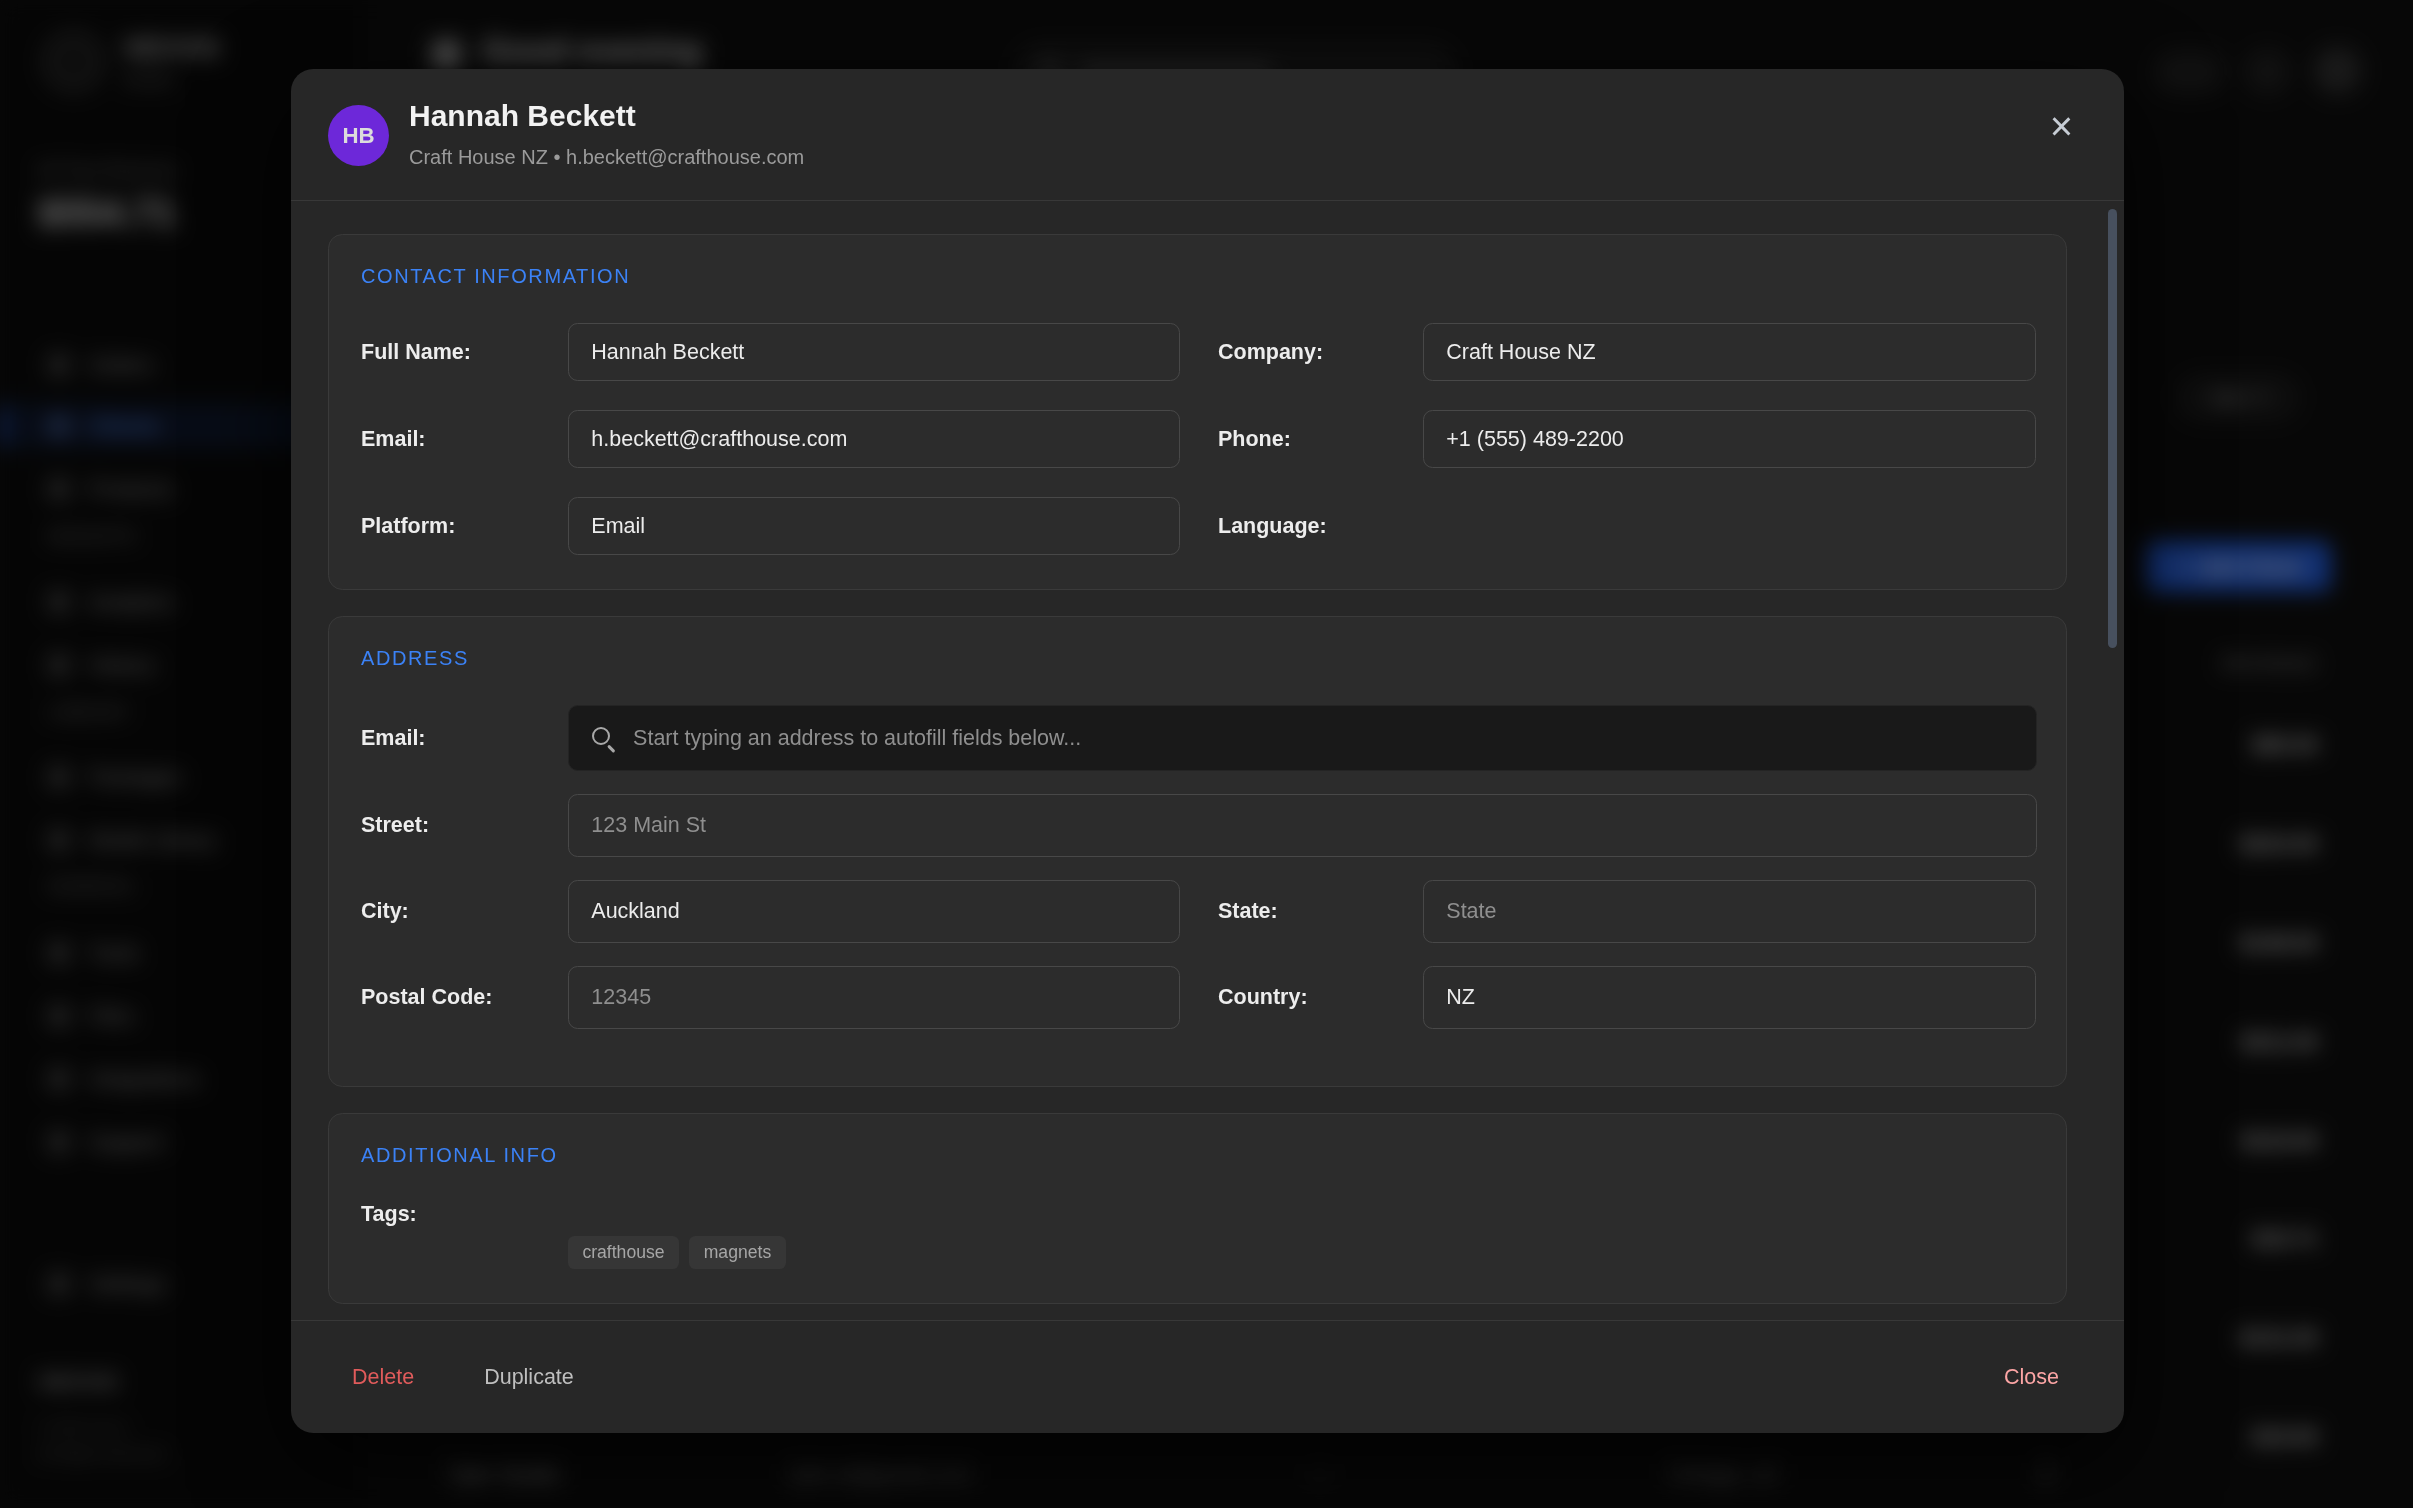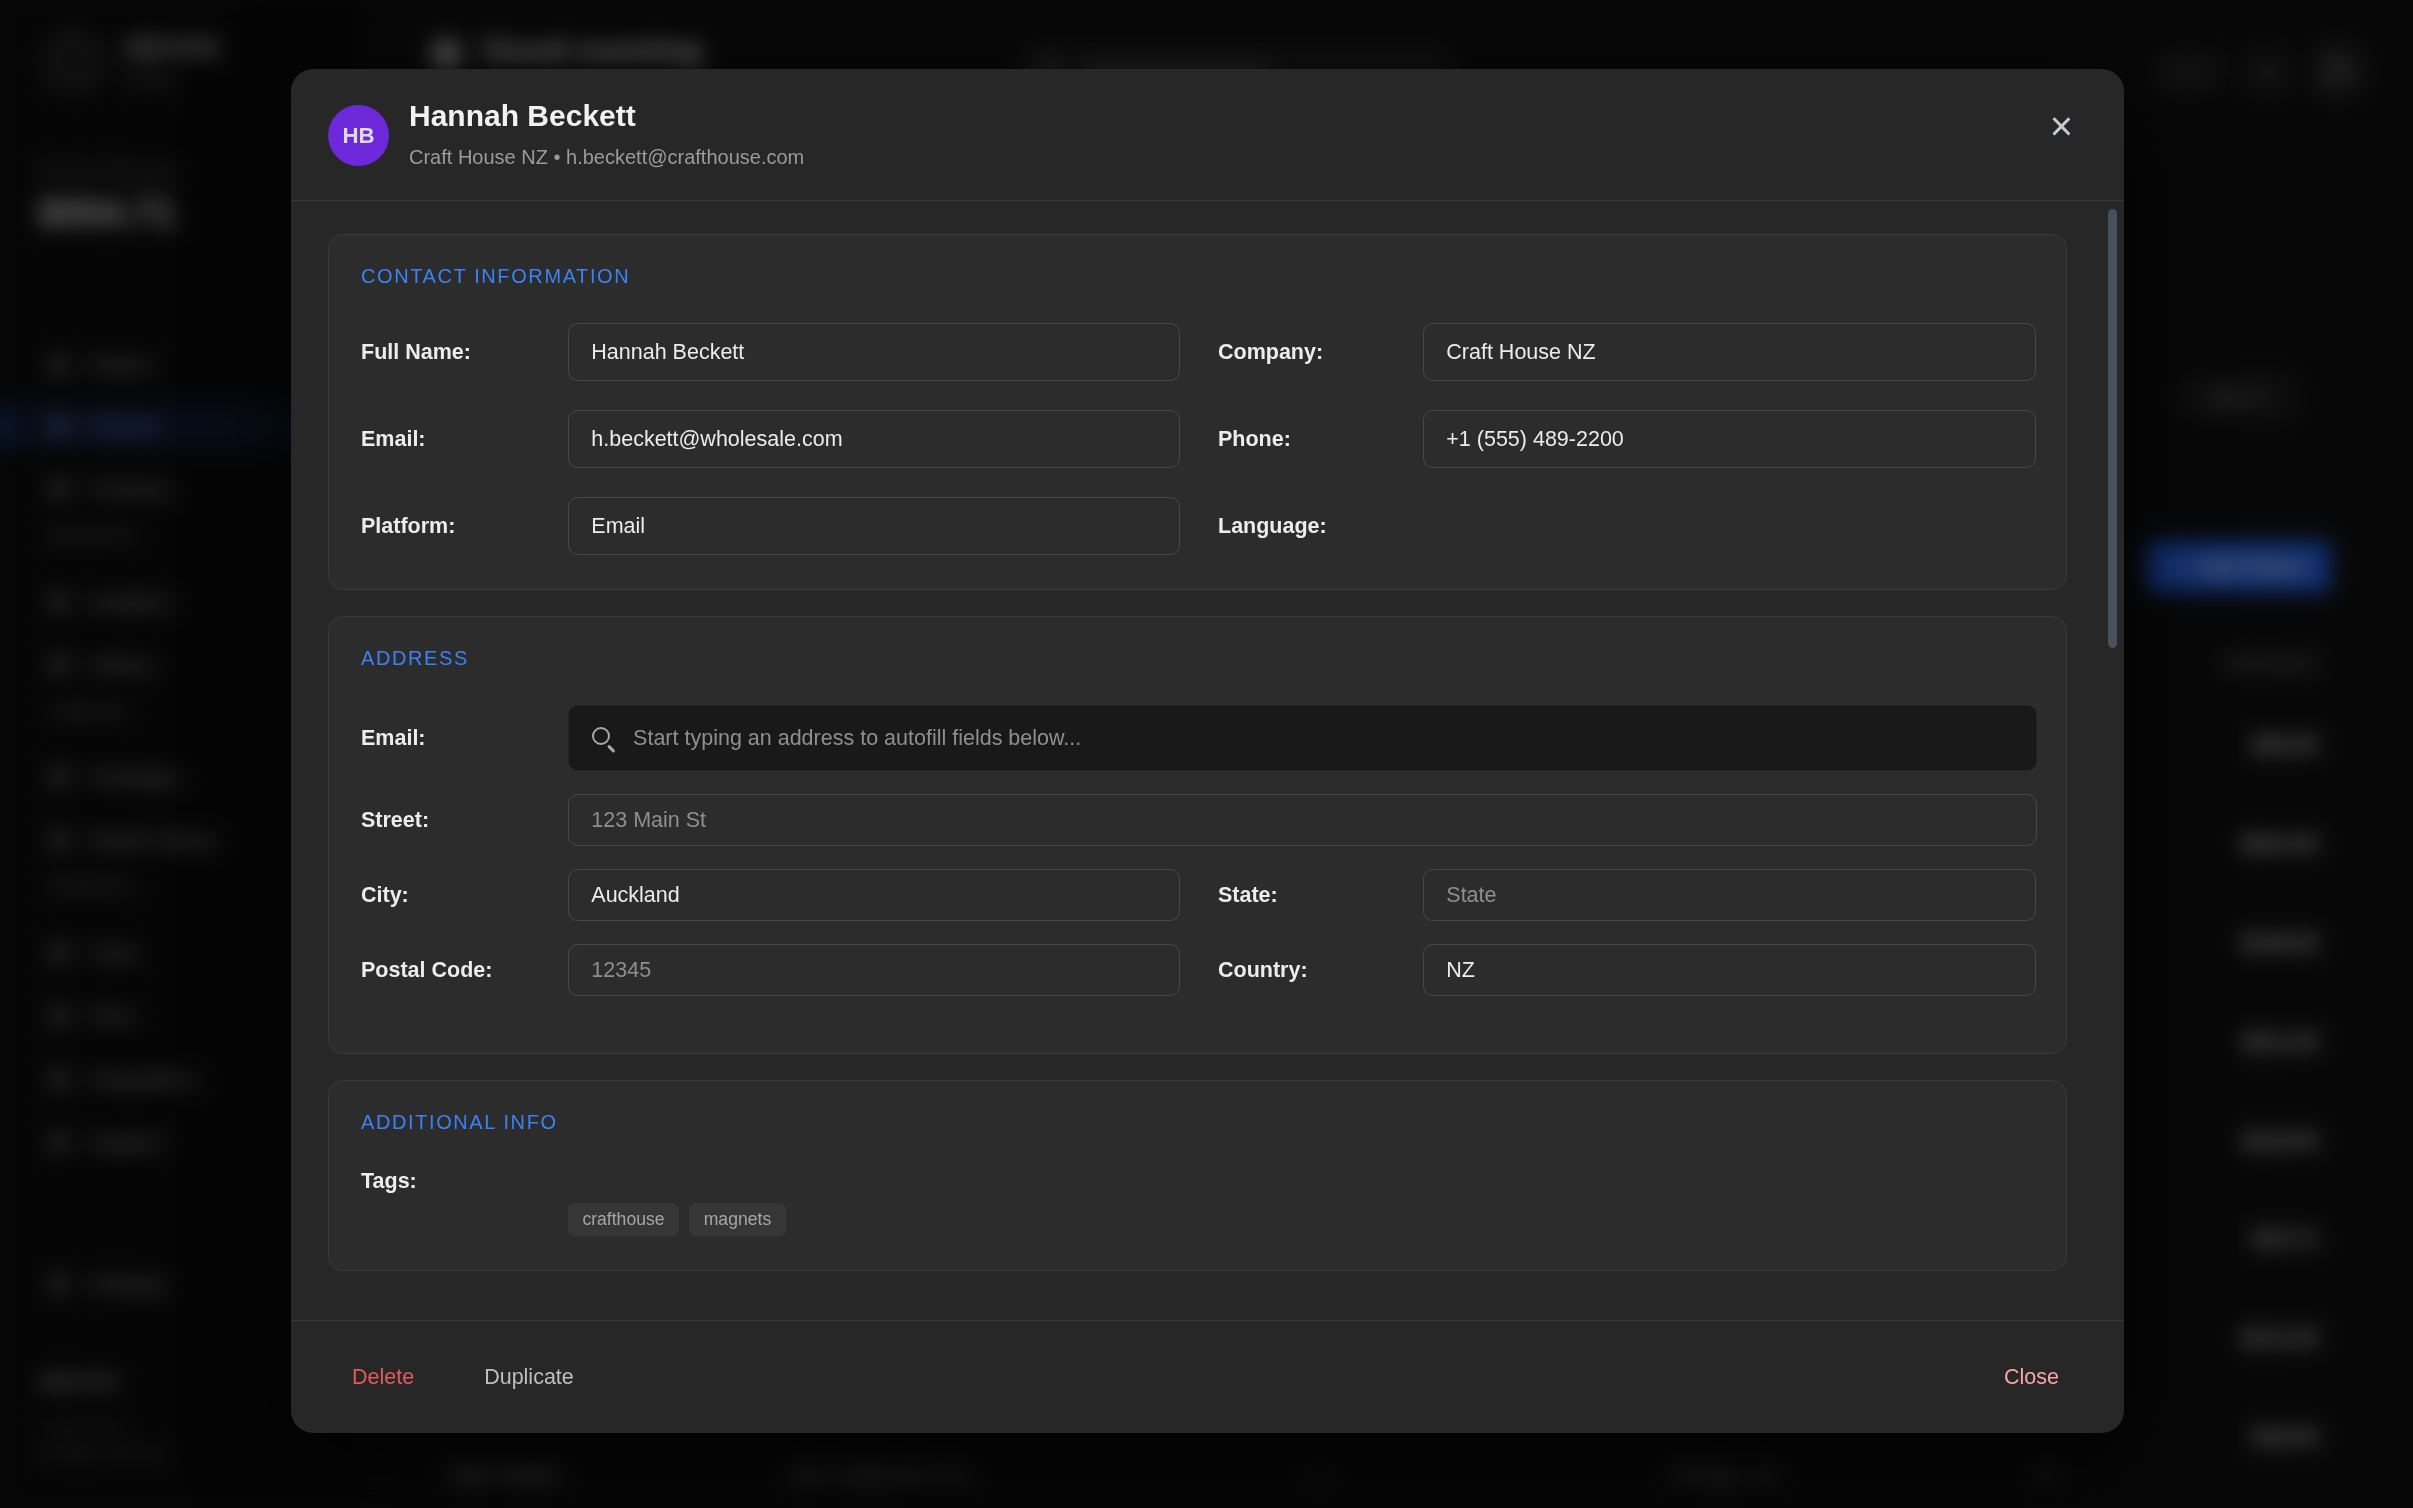--- a/index.html
+++ b/index.html
@@ -58,21 +58,21 @@
   .m-scrollbar { position:absolute; right:7.2px; top:140px; width:8.8px; height:439px; border-radius:4.8px; background:#47505e; }
 
   .card { background:#2c2c2c; border:0.8px solid #3a3a3a; border-radius:14.4px; padding:30px 32px 34px 32px; margin-bottom:26px; }
   .card-title { font-size:20px; font-weight:400; letter-spacing:1.6px; color:#3b82f6; margin-bottom:35px; }
   .frow { display:grid; grid-template-columns:207px 612px 243px 613px; margin-bottom:29px; align-items:center; }
   .frow.full { grid-template-columns:207px 1469px; }
   .frow.last { margin-bottom:0; }
   .flabel { font-size:21.5px; font-weight:700; color:#ededed; }
   .flabel.pad { padding-left:38px; }
   .finput { height:58px; border:1.6px solid #484848; border-radius:9.6px; display:flex; align-items:center; padding:0 22.3px; font-size:21.5px; color:#ececec; background:transparent; }
-  .finput.tall { height:52px; }
+  .finput.tall { height:63px; }
   .finput .muted, .fval.muted { color:#8f8f8f; }
   .search-box { height:66px; background:#191919; border:0.8px solid #242424; border-radius:9.6px; display:flex; align-items:center; padding:0 21px; gap:17.6px; font-size:21.5px; color:#8f8f8f; }
   .mag { width:25.5px; height:25.5px; position:relative; flex:none; }
   .mag::before { content:""; position:absolute; left:1.6px; top:1.6px; width:14.4px; height:14.4px; border:2.4px solid #a8a8a8; border-radius:50%; }
   .mag::after { content:""; position:absolute; left:18.4px; top:18.4px; width:8.8px; height:3.2px; background:#a8a8a8; border-radius:1.6px; transform:rotate(45deg); transform-origin:0 50%; }
   .addr-rows .frow { margin-bottom:23px; }
   .chips { display:flex; gap:10.4px; margin:8.8px 0 0 207px; }
   .chip { height:33px; padding:0 14.4px; display:flex; align-items:center; background:#363636; border-radius:6.4px; font-size:17.6px; color:#a6a6a6; }
 
   .m-footer { position:absolute; left:0; right:0; bottom:0; height:113px; border-top:0.8px solid #383838; display:flex; align-items:center; padding:0 65px 0 61px;gap:21px; }
@@ -212,21 +212,21 @@
             </div>
           <div class="flabel pad">Company:</div>
           <div class="finput">
               <span class="fval">Craft House NZ</span>
             </div>
         </div>
 
         <div class="frow">
           <div class="flabel">Email:</div>
           <div class="finput">
-              <span class="fval">h.beckett@wholesale.com</span>
+              <span class="fval">h.beckett@crafthouse.com</span>
             </div>
           <div class="flabel pad">Phone:</div>
           <div class="finput">
               <span class="fval">+1 (555) 489-2200</span>
             </div>
         </div>
 
         <div class="frow last">
           <div class="flabel">Platform:</div>
           <div class="finput">

